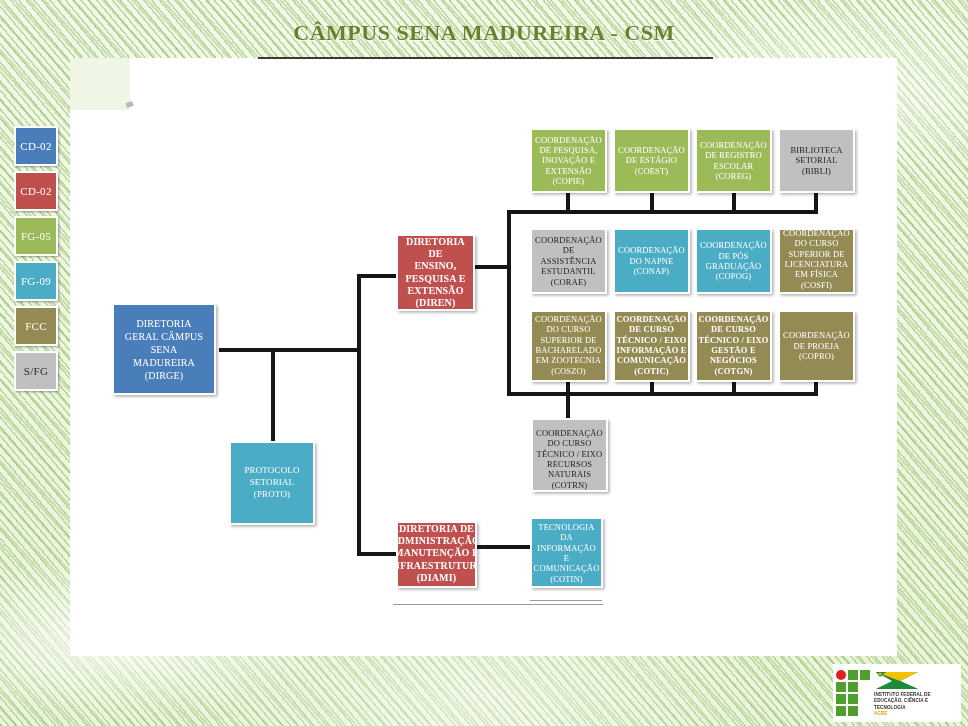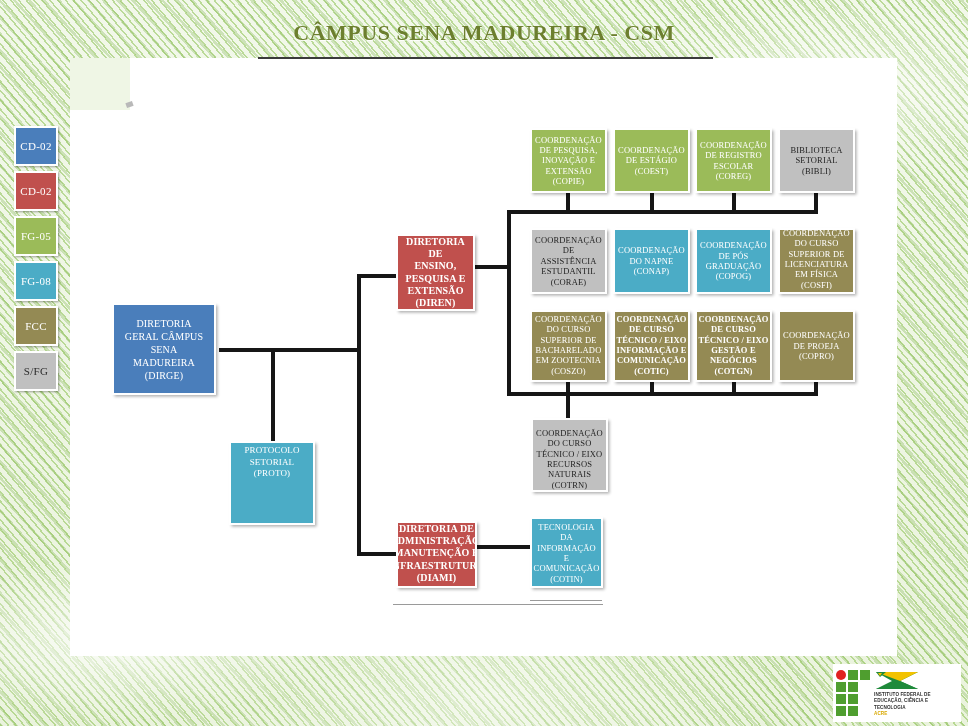--- a/index.html
+++ b/index.html
@@ -139,21 +139,21 @@
   }
   .node.dark-text { color: #1f1f1f; align-items: center; }
 
   
   #node-dirge .txt { font-size: 10px; line-height: 1.3; }
   #node-proto .txt { font-size: 9px; line-height: 1.3; }
   #node-diren .txt, #node-diami .txt { font-size: 10px; font-weight: bold; }
   #node-cotic .txt, #node-cotgn .txt { font-weight: bold; }
 
   
-  #node-proto { align-items: flex-start; }
+  #node-proto { align-items: center; }
   
   #node-diren { align-items: center; }
   
   #node-diami { align-items: flex-end; padding-bottom: 2px; }
   #node-cotin { align-items: flex-end; padding-bottom: 2px; }
   #node-cosfi { align-items: flex-end; padding-bottom: 2px; }
   #node-coszo, #node-cotic, #node-cotgn { align-items: flex-end; padding-bottom: 4px; }
   #node-cotrn { align-items: center; padding-top: 10px; }
 
   
@@ -209,21 +209,21 @@
     <div class="legend-item" style="background:#4a7ebb">
       <span>CD-02</span>
     </div>
     <div class="legend-item" style="background:#c0504d">
       <span>CD-02</span>
     </div>
     <div class="legend-item" style="background:#9bbb59">
       <span>FG-05</span>
     </div>
     <div class="legend-item" style="background:#4bacc6">
-      <span>FG-08</span>
+      <span>FG-09</span>
     </div>
     <div class="legend-item" style="background:#948a54">
       <span>FCC</span>
     </div>
     <div class="legend-item dark-text" style="background:#c0c0c0">
       <span>S/FG</span>
     </div>
   </div>
 
   <div id="wires">

